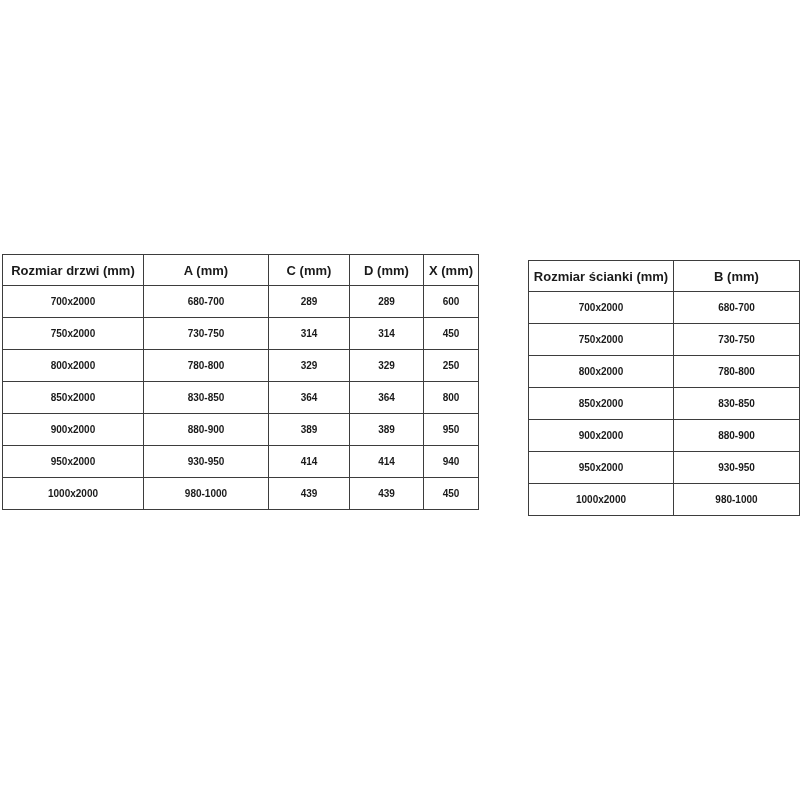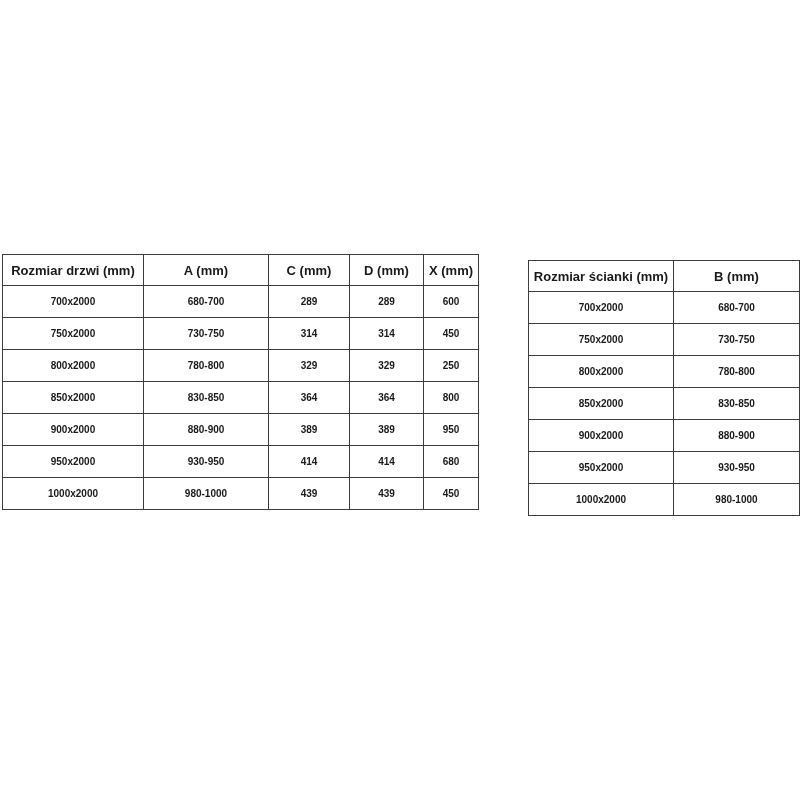--- a/index.html
+++ b/index.html
@@ -104,21 +104,21 @@
           <td>880-900</td>
           <td>389</td>
           <td>389</td>
           <td>950</td>
         </tr>
         <tr>
           <td>950x2000</td>
           <td>930-950</td>
           <td>414</td>
           <td>414</td>
-          <td>680</td>
+          <td>940</td>
         </tr>
         <tr>
           <td>1000x2000</td>
           <td>980-1000</td>
           <td>439</td>
           <td>439</td>
           <td>450</td>
         </tr>
       </tbody>
   </table>

